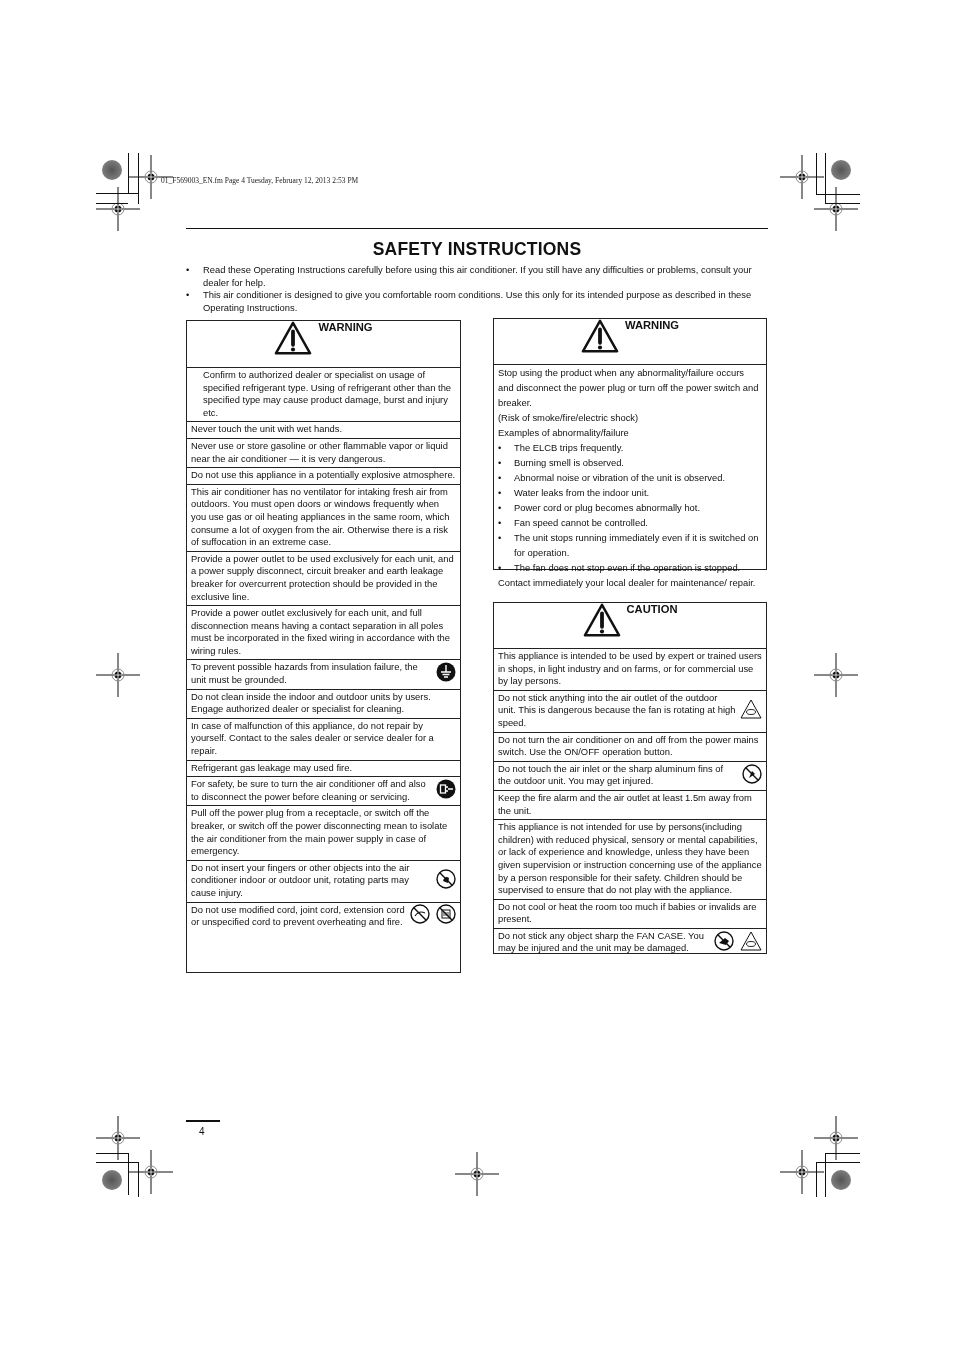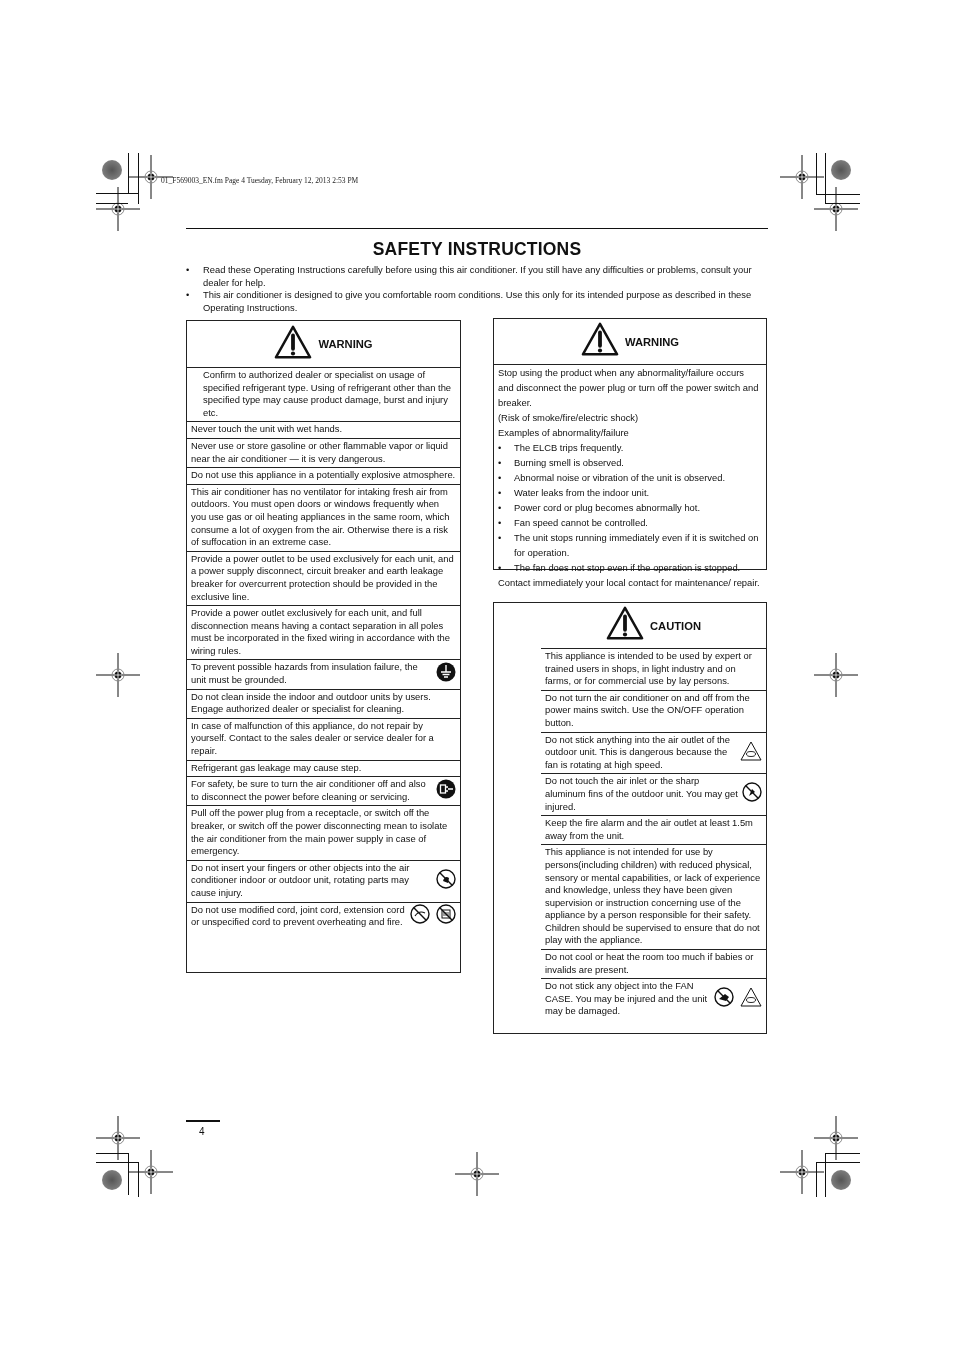--- a/index.html
+++ b/index.html
@@ -5,21 +5,21 @@
   html, body { margin:0; padding:0; background:#fff; }
   body { width:954px; height:1350px; position:relative; overflow:hidden; font-family:"Liberation Sans", sans-serif; color:#111; }
   .abs { position:absolute; }
   .hdr-info { left:161px; top:176px; font-family:"Liberation Serif", serif; font-size:7.5px; color:#222; white-space:nowrap; }
   .top-rule { left:186px; top:228px; width:582px; height:1px; background:#111; }
   .title { left:0; width:954px; top:239px; text-align:center; font-weight:bold; font-size:17.5px; letter-spacing:0.2px; }
   .intro { left:186px; top:264px; width:582px; font-size:9.4px; line-height:12.6px; }
   .intro .b { display:flex; }
   .intro .dot { width:17px; flex:none; }
   .box { position:absolute; border:1px solid #222; box-sizing:border-box; background:#fff; }
-  .box .head { display:flex; align-items:center; justify-content:center; border-bottom:1px solid #222; gap:6px; }
+  .box .head { display:flex; justify-content:center; border-bottom:1px solid #222; gap:6px; }
   .box .head .lbl { font-weight:bold; font-size:11.2px; }
   .row { border-top:1px solid #222; padding:1px 4px 2px 4px; font-size:9.4px; line-height:12.6px; display:flex; align-items:center; }
   .row:first-of-type { border-top:none; }
   .row .txt { flex:1; }
   .row .icons { display:flex; gap:6px; margin-left:4px; flex:none; }
   .bl { display:flex; }
   .bl .dot { width:16px; flex:none; }
   .pg-rule { left:186px; top:1120px; width:34px; height:2px; background:#111; }
   .pg-num { left:199px; top:1126px; font-size:10px; }
   .line { position:absolute; background:#111; }
@@ -171,21 +171,21 @@
             </svg></span>
         </span>
       </div>
       <div class="row">
         <span class="txt">Do not clean inside the indoor and outdoor units by users. Engage authorized dealer or specialist for cleaning.</span>
       </div>
       <div class="row">
         <span class="txt">In case of malfunction of this appliance, do not repair by yourself. Contact to the sales dealer or service dealer for a repair.</span>
       </div>
       <div class="row">
-        <span class="txt">Refrigerant gas leakage may cause step.</span>
+        <span class="txt">Refrigerant gas leakage may used fire.</span>
       </div>
       <div class="row">
         <span class="txt">For safety, be sure to turn the air conditioner off and also to disconnect the power before cleaning or servicing.</span>
         <span class="icons">
           <span><svg width="20" height="20" viewBox="0 0 20 20">
               <circle cx="10" cy="10" r="9.5" fill="#111"></circle>
               <rect x="4.5" y="6" width="5" height="8" fill="none" stroke="#fff" stroke-width="1.3"></rect>
               <path d="M9.5 8 H12 M9.5 12 H12 M12 10 H17" stroke="#fff" stroke-width="1.3"></path>
             </svg></span>
         </span>
@@ -262,70 +262,70 @@
         </div>
         <div class="bl">
           <span class="dot">•</span>
           <span>The unit stops running immediately even if it is switched on for operation.</span>
         </div>
         <div class="bl">
           <span class="dot">•</span>
           <span>The fan does not stop even if the operation is stopped.</span>
         </div>
       </div>
-    <div>Contact immediately your local contact for maintenance/ repair.</div>
+    <div>Contact immediately your local dealer for maintenance/ repair.</div>
   </div>
 </div>
 
-<div class="box" style="left:493px; top:602px; width:274px; height:432px;padding-left:47px;">
+<div class="box" style="left:493px; top:602px; width:274px; height:352px;">
   <div class="head" style="height:45px;">
     <span class="tri"><svg width="38" height="34.2" viewBox="0 0 40 36">
           <path d="M20 2 L38 34 L2 34 Z" fill="none" stroke="#111" stroke-width="2.6" stroke-linejoin="round"></path>
           <path d="M20 11 L20 25" stroke="#111" stroke-width="4" stroke-linecap="round"></path>
           <circle cx="20" cy="30" r="2.2" fill="#111"></circle>
         </svg></span>
     <span class="lbl">CAUTION</span>
   </div>
   <div id="caution-rows">
       <div class="row" style="border-top: none;">
         <span class="txt">This appliance is intended to be used by expert or trained users in shops, in light industry and on farms, or for commercial use by lay persons.</span>
       </div>
       <div class="row">
-        <span class="txt">Do not turn the air conditioner on and off from the power mains switch. Use the ON/OFF operation button.</span>
-      </div>
-      <div class="row">
         <span class="txt">Do not stick anything into the air outlet of the outdoor unit. This is dangerous because the fan is rotating at high speed.</span>
         <span class="icons">
           <span><svg width="22" height="20" viewBox="0 0 22 20">
               <path d="M11 1 L21 19 L1 19 Z" fill="none" stroke="#111" stroke-width="1"></path>
               <ellipse cx="11" cy="13" rx="4.5" ry="2.5" fill="none" stroke="#111" stroke-width="0.9"></ellipse>
             </svg></span>
         </span>
       </div>
       <div class="row">
+        <span class="txt">Do not turn the air conditioner on and off from the power mains switch. Use the ON/OFF operation button.</span>
+      </div>
+      <div class="row">
         <span class="txt">Do not touch the air inlet or the sharp aluminum fins of the outdoor unit. You may get injured.</span>
         <span class="icons">
           <span><svg width="20" height="20" viewBox="0 0 20 20">
               <circle cx="10" cy="10" r="9" fill="#fff" stroke="#111" stroke-width="1.4"></circle>
               <path d="M7 14 l3 -7 l3 3 z" fill="#111"></path>
               <path d="M3.8 3.8 L16.2 16.2" stroke="#111" stroke-width="1.4"></path>
             </svg></span>
         </span>
       </div>
       <div class="row">
         <span class="txt">Keep the fire alarm and the air outlet at least 1.5m away from the unit.</span>
       </div>
       <div class="row">
         <span class="txt">This appliance is not intended for use by persons(including children) with reduced physical, sensory or mental capabilities, or lack of experience and knowledge, unless they have been given supervision or instruction concerning use of the appliance by a person responsible for their safety. Children should be supervised to ensure that do not play with the appliance.</span>
       </div>
       <div class="row">
         <span class="txt">Do not cool or heat the room too much if babies or invalids are present.</span>
       </div>
       <div class="row">
-        <span class="txt">Do not stick any object into the FAN CASE. You may be injured and the unit may be damaged.</span>
+        <span class="txt">Do not stick any object sharp the FAN CASE. You may be injured and the unit may be damaged.</span>
         <span class="icons">
           <span><svg width="20" height="20" viewBox="0 0 20 20">
               <circle cx="10" cy="10" r="9" fill="#fff" stroke="#111" stroke-width="1.4"></circle>
               <path d="M5 12 l6 -5 l4 3 l-3 4 z" fill="#111"></path>
               <path d="M3.8 3.8 L16.2 16.2" stroke="#111" stroke-width="1.4"></path>
             </svg></span>
           <span><svg width="22" height="20" viewBox="0 0 22 20">
               <path d="M11 1 L21 19 L1 19 Z" fill="none" stroke="#111" stroke-width="1"></path>
               <ellipse cx="11" cy="13" rx="4.5" ry="2.5" fill="none" stroke="#111" stroke-width="0.9"></ellipse>
             </svg></span>

